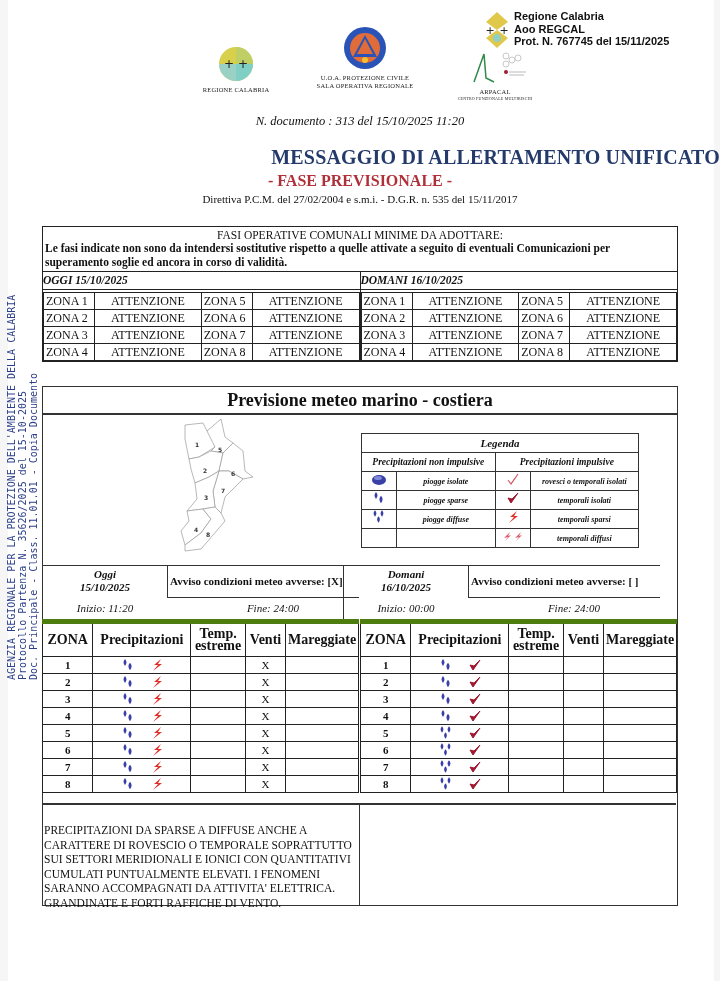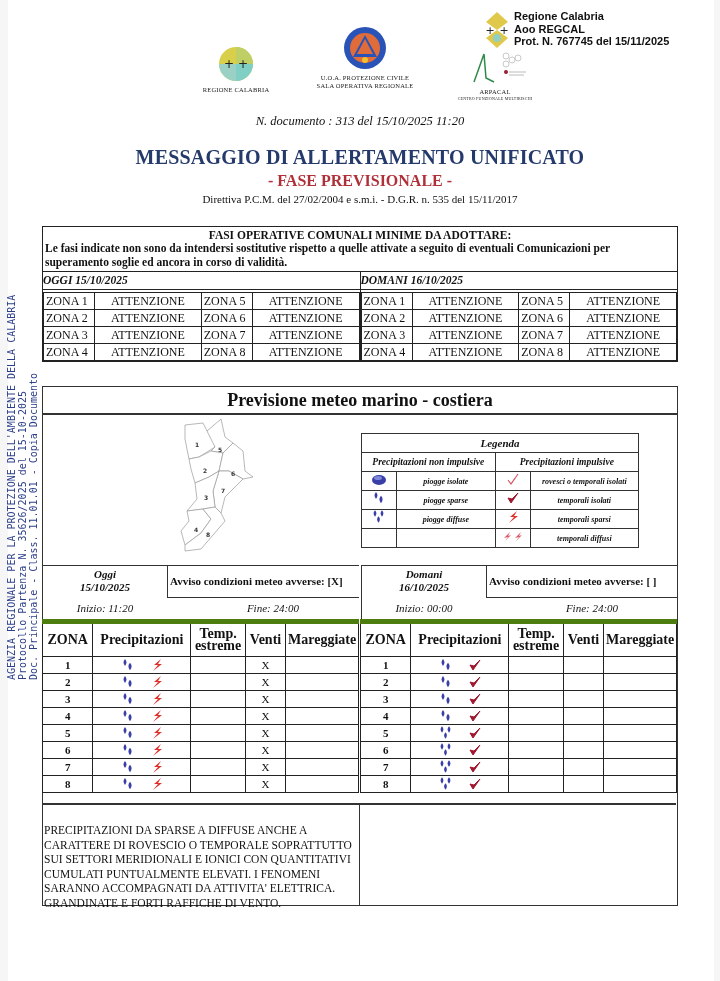--- a/index.html
+++ b/index.html
@@ -13,33 +13,33 @@
   .logos { position: absolute; left: 0; top: 0; width: 720px; height: 110px; }
   .logo { position: absolute; text-align: center; font-family: "Liberation Serif", serif; }
   .logo-label { font-size: 6.5px; line-height: 8px; letter-spacing: 0.2px; color: #222; }
   .logo-reg { left: 196px; top: 46px; width: 80px; }
   .logo-pc { left: 300px; top: 26px; width: 130px; }
   .logo-arp { left: 450px; top: 50px; width: 90px; }
   .stamp { position: absolute; left: 484px; top: 10px; width: 230px; height: 40px; }
   .stamp-text { position: absolute; left: 30px; top: 0; font-family: "Liberation Sans", sans-serif; font-size: 11px; line-height: 12.5px; font-weight: bold; color: #111; white-space: nowrap; }
 
   .docnum { position: absolute; left: 0; width: 720px; top: 114px; text-align: center; font-style: italic; font-size: 12.5px; }
-  .title { position: absolute; left: 0; width: 720px; top: 146px; text-align: center; font-weight: bold; font-size: 20px; color: #243a6b; letter-spacing: 0.2px; }
+  .title { position: absolute; left: 0; width: 720px; top: 146px; text-align: right; font-weight: bold; font-size: 20px; color: #243a6b; letter-spacing: 0.2px; }
   .subtitle { position: absolute; left: 0; width: 720px; top: 172px; text-align: center; font-weight: bold; font-size: 16px; color: #b0303a; }
   .directive { position: absolute; left: 0; width: 720px; top: 193px; text-align: center; font-size: 11px; }
 
   
   .sidetext {
     position: absolute; left: 6px; top: 680px; width: 420px; transform-origin: 0 0; transform: rotate(-90deg);
     font-family: "DejaVu Sans Mono", monospace; font-size: 10px; line-height: 11px; color: #2c3f8a; white-space: nowrap;
   }
 
   
   .fasi { position: absolute; left: 42px; top: 226px; width: 636px; border: 1.5px solid #222; box-sizing: border-box; }
-  .fasi-head { text-align: center; font-weight: bold; font-size: 11.5px; padding-top: 2px; }
+  .fasi-head { text-align: center; font-weight: normal; font-size: 11.5px; padding-top: 2px; }
   .fasi-note { font-weight: bold; font-size: 11.5px; line-height: 14px; padding: 0 2px 2px 2px; }
   .fasi-grid { display: flex; border-top: 1.5px solid #222; }
   .fasi-day { flex: 1; }
   .fasi-day + .fasi-day { border-left: 1.5px solid #222; }
   .fasi-day-title { text-align: left; font-weight: bold; font-style: italic; font-size: 11.5px; height: 17px; line-height: 17px; border-bottom: 1.5px solid #222; }
   .fasi-table { width: 100%; border-collapse: collapse; margin-top: 2px; }
   .fasi-table td { border: 1px solid #222; font-size: 12px; height: 16px; padding: 0 2px; white-space: nowrap; }
   .fasi-table td.z { width: 46px; }
   .fasi-table td.v { text-align: center; }
 
@@ -50,21 +50,21 @@
 
   .legend { position: absolute; left: 318px; top: 46px; width: 278px; border-collapse: collapse; }
   .legend td { border: 1px solid #333; font-style: italic; font-weight: bold; text-align: center; padding: 0; height: 18px; }
   .legend .lg-title { font-size: 11px; }
   .legend .lg-head { font-size: 9.5px; }
   .legend .lg-txt { font-size: 8px; }
   .legend td.ic { width: 34px; }
 
   .daysec { position: absolute; top: 178px; height: 54px; width: 316px; border-top: 1.5px solid #333; }
   .daysec.left { left: 0; }
-  .daysec.right { left: 318px; border-left: 1.5px solid #333; }
+  .daysec.right { left: 300px; border-left: 1.5px solid #333; }
   .day-label { position: absolute; left: 0; top: 2px; width: 124px; text-align: center; font-style: italic; font-weight: bold; font-size: 11px; line-height: 13px; }
   .avviso { position: absolute; left: 124px; top: 0; width: 192px; height: 32px; border-left: 1.5px solid #333; border-bottom: 1.5px solid #333; box-sizing: border-box; font-weight: bold; font-size: 11px; line-height: 30px; padding-left: 2px; white-space: nowrap; overflow: hidden; }
   .inizio { position: absolute; left: 0; top: 36px; width: 124px; text-align: center; font-style: italic; font-size: 11px; }
   .fine { position: absolute; left: 150px; top: 36px; width: 160px; text-align: center; font-style: italic; font-size: 11px; }
 
   .ztable { position: absolute; top: 232px; border-collapse: collapse; width: 317px; }
   .ztable.left { left: -1px; }
   .ztable.right { left: 317px; }
   .ztable th, .ztable td { border: 1.5px solid #222; text-align: center; padding: 0; }
   .ztable th { font-weight: bold; font-size: 14px; height: 32px; line-height: 12px; border-top: 5px solid #4d7c0f; margin-top: 8px; }

